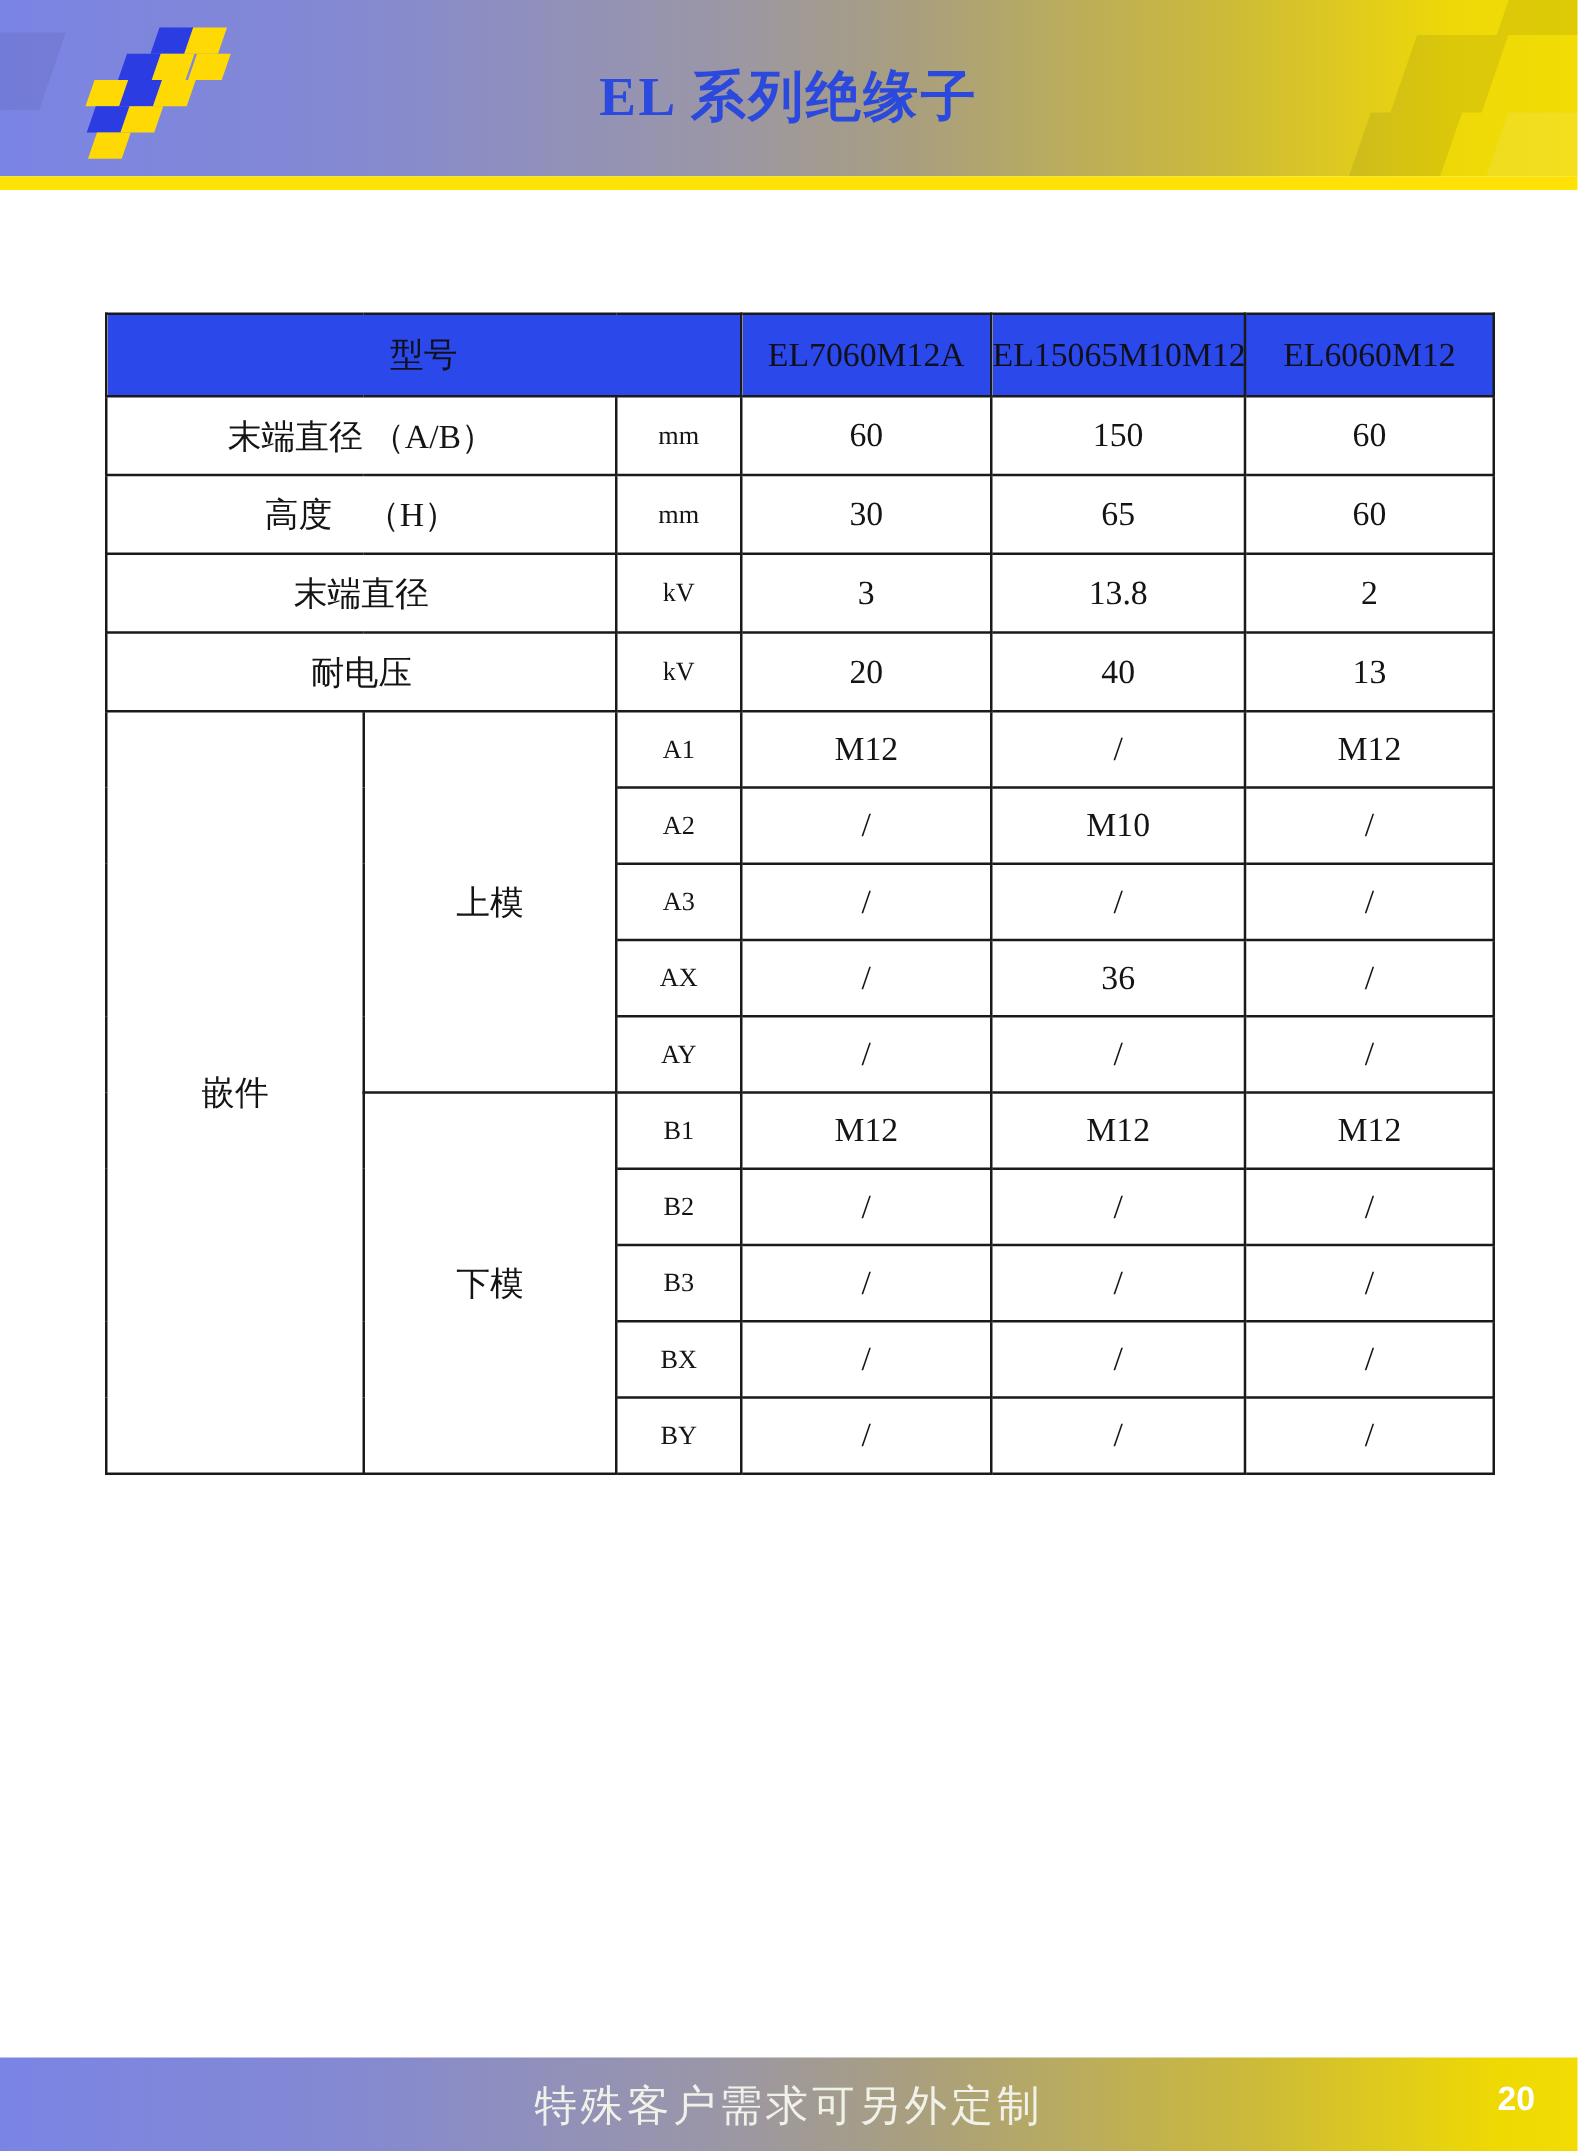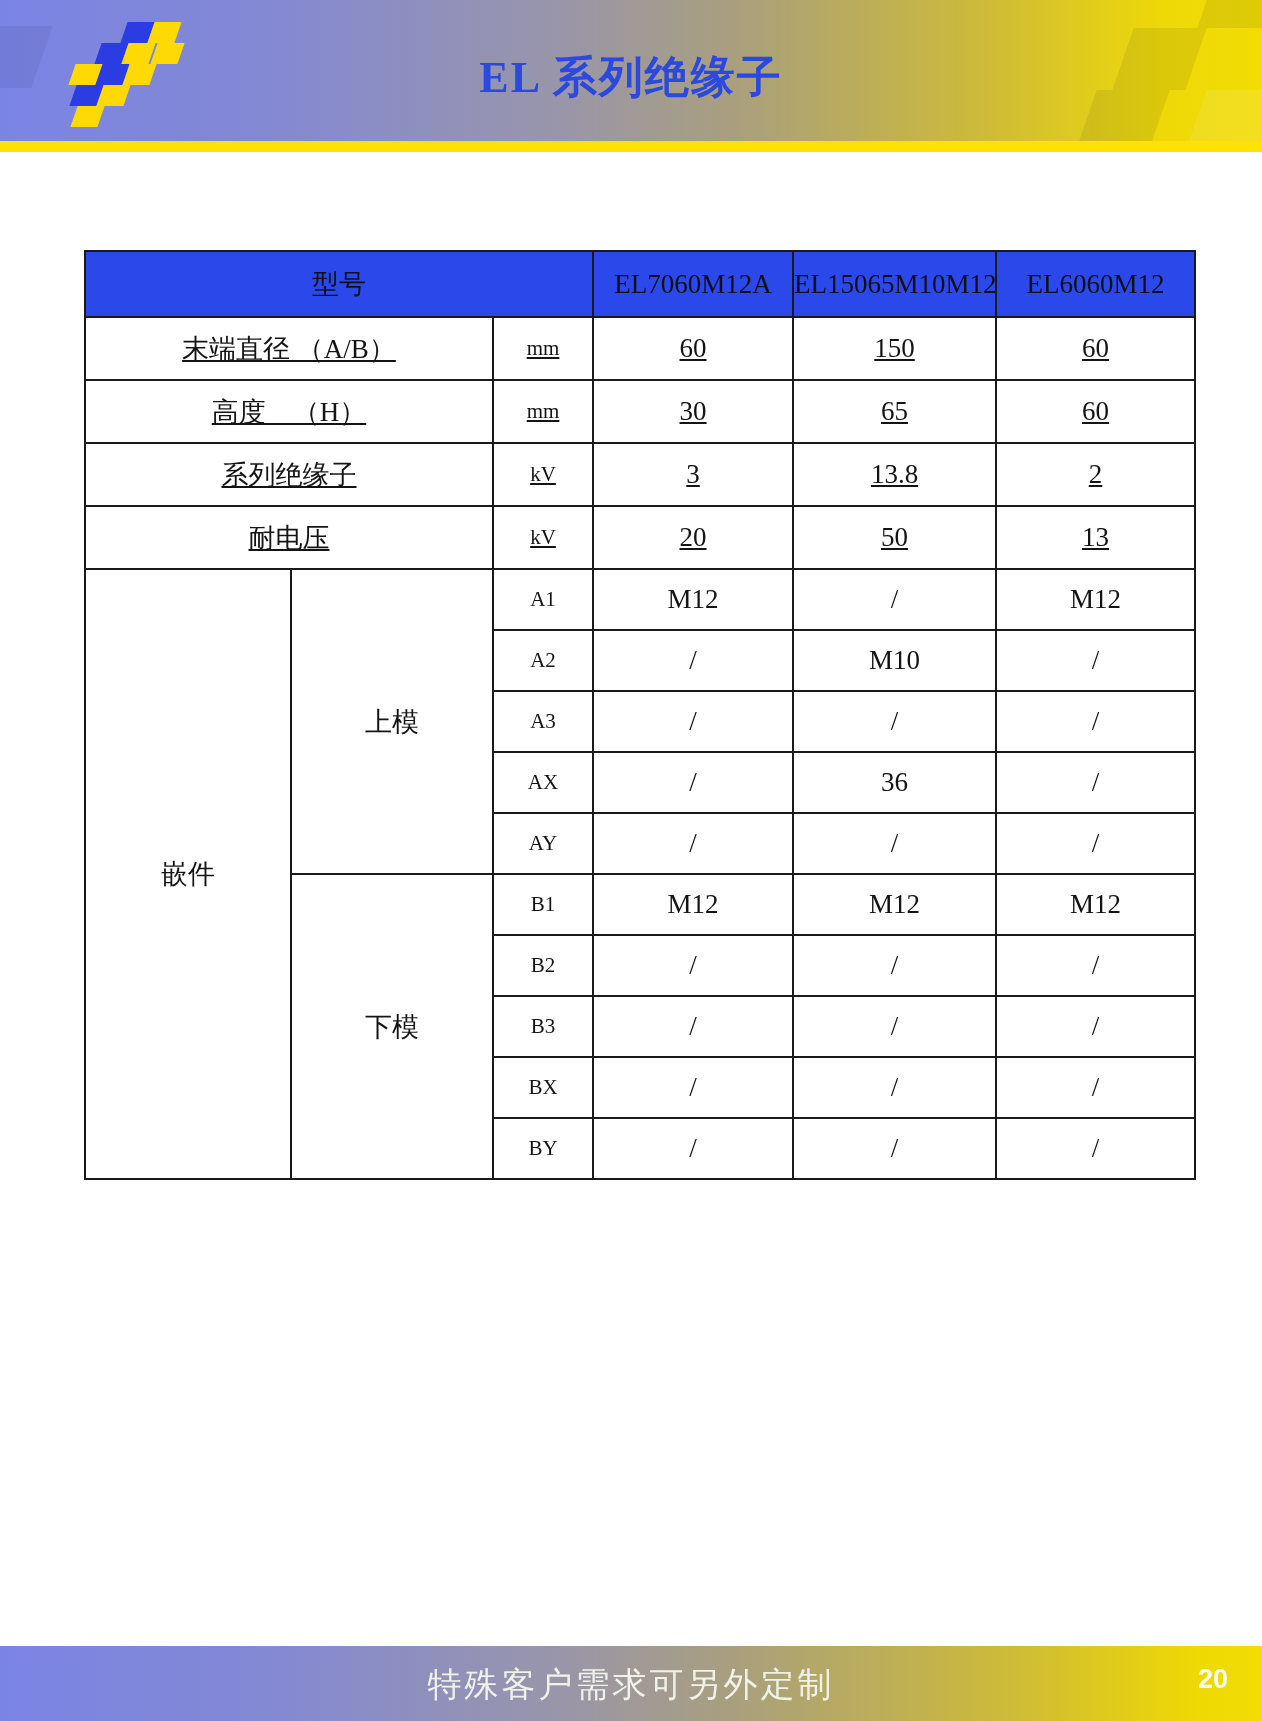--- a/index.html
+++ b/index.html
@@ -32,21 +32,21 @@
   .spec-table-wrap{position:absolute;left:84px;top:250px;}
   table.spec{
     border-collapse:collapse;table-layout:fixed;width:1110px;
     font-size:27px;color:#141414;
   }
   table.spec td{
     border:2px solid #1a1a1a;text-align:center;vertical-align:middle;
     padding:0;overflow:hidden;background:#ffffff;
   }
   table.spec .hdr td{background:#2b48ea;color:#10101c;height:64px;}
-  tr.spec-row td{height:61px;text-decoration:underline;}
+  tr.spec-row td{height:61px;}
   tr.ins-row td{height:59px;}
   td.sh{background:#c5d9f1;}
   td.lbl{background:#ffffff;}
   .u{font-size:21px;}
   
   .footer-band{
     position:absolute;left:0;top:1646px;width:1262px;height:75px;
     background:linear-gradient(90deg,#7a84e4 0%,#8489d2 22%,#9a96a8 45%,#a99f7e 58%,#cdbb38 80%,#efd903 95%,#f2dc04 100%);
   }
   .footer-note{
@@ -114,31 +114,31 @@
       <td>60</td>
     </tr>
     <tr class="spec-row">
       <td colspan="2" class="lbl">高度　（H）</td>
       <td class="u sh">mm</td>
       <td class="sh">30</td>
       <td class="sh">65</td>
       <td class="sh">60</td>
     </tr>
     <tr class="spec-row">
-      <td colspan="2" class="lbl">系列绝缘子</td>
+      <td colspan="2" class="lbl">末端直径</td>
       <td class="u">kV</td>
       <td>3</td>
       <td>13.8</td>
       <td>2</td>
     </tr>
     <tr class="spec-row">
       <td colspan="2" class="lbl">耐电压</td>
       <td class="u sh">kV</td>
       <td class="sh">20</td>
-      <td class="sh">50</td>
+      <td class="sh">40</td>
       <td class="sh">13</td>
     </tr>
 
     <tr class="ins-row">
       <td rowspan="10" class="lbl">嵌件</td>
       <td rowspan="5" class="lbl">上模</td>
       <td class="u">A1</td>
       <td>M12</td>
       <td>/</td>
       <td>M12</td>

